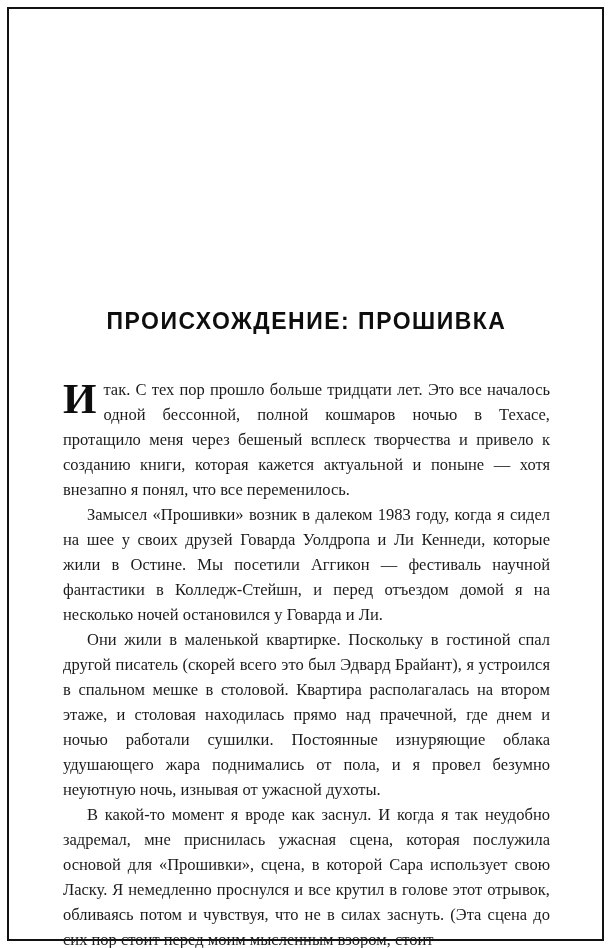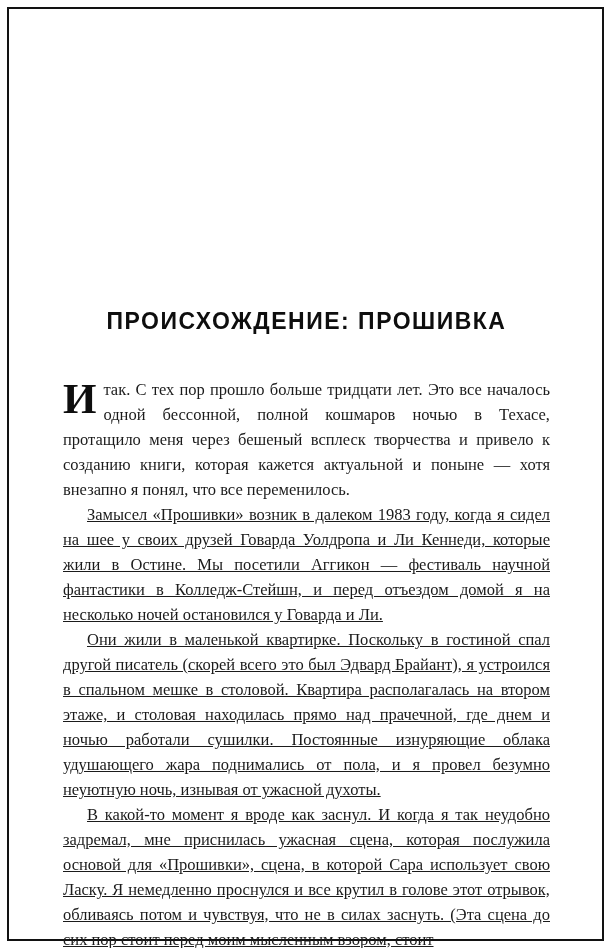--- a/index.html
+++ b/index.html
@@ -44,21 +44,20 @@
   }
   .para {
     margin: 0;
     font-size: 16.5px;
     line-height: 25px;
     text-align: justify;
     color: #1b1b1b;
   }
   .para.indent {
     text-indent: 24px;
-    text-decoration: underline;
   }
   .drop-cap {
     float: left;
     font-size: 43px;
     line-height: 37px;
     font-weight: bold;
     padding: 3px 7px 0 0;
     color: #0e0e0e;
   }
 </style>

